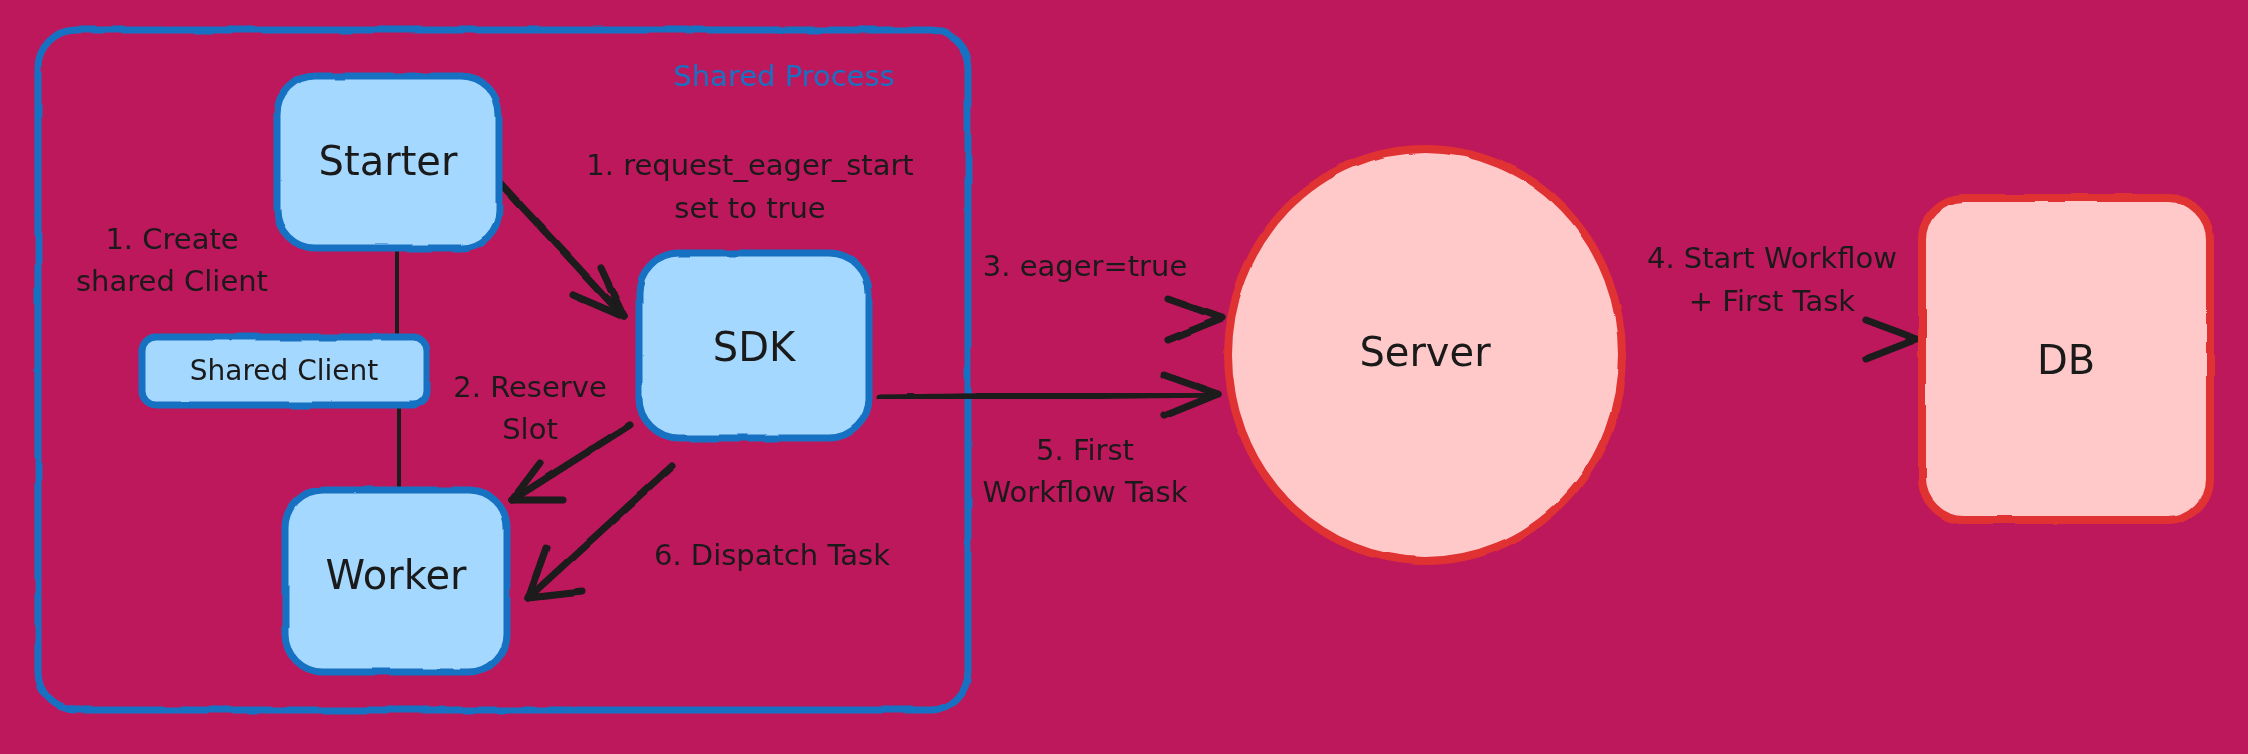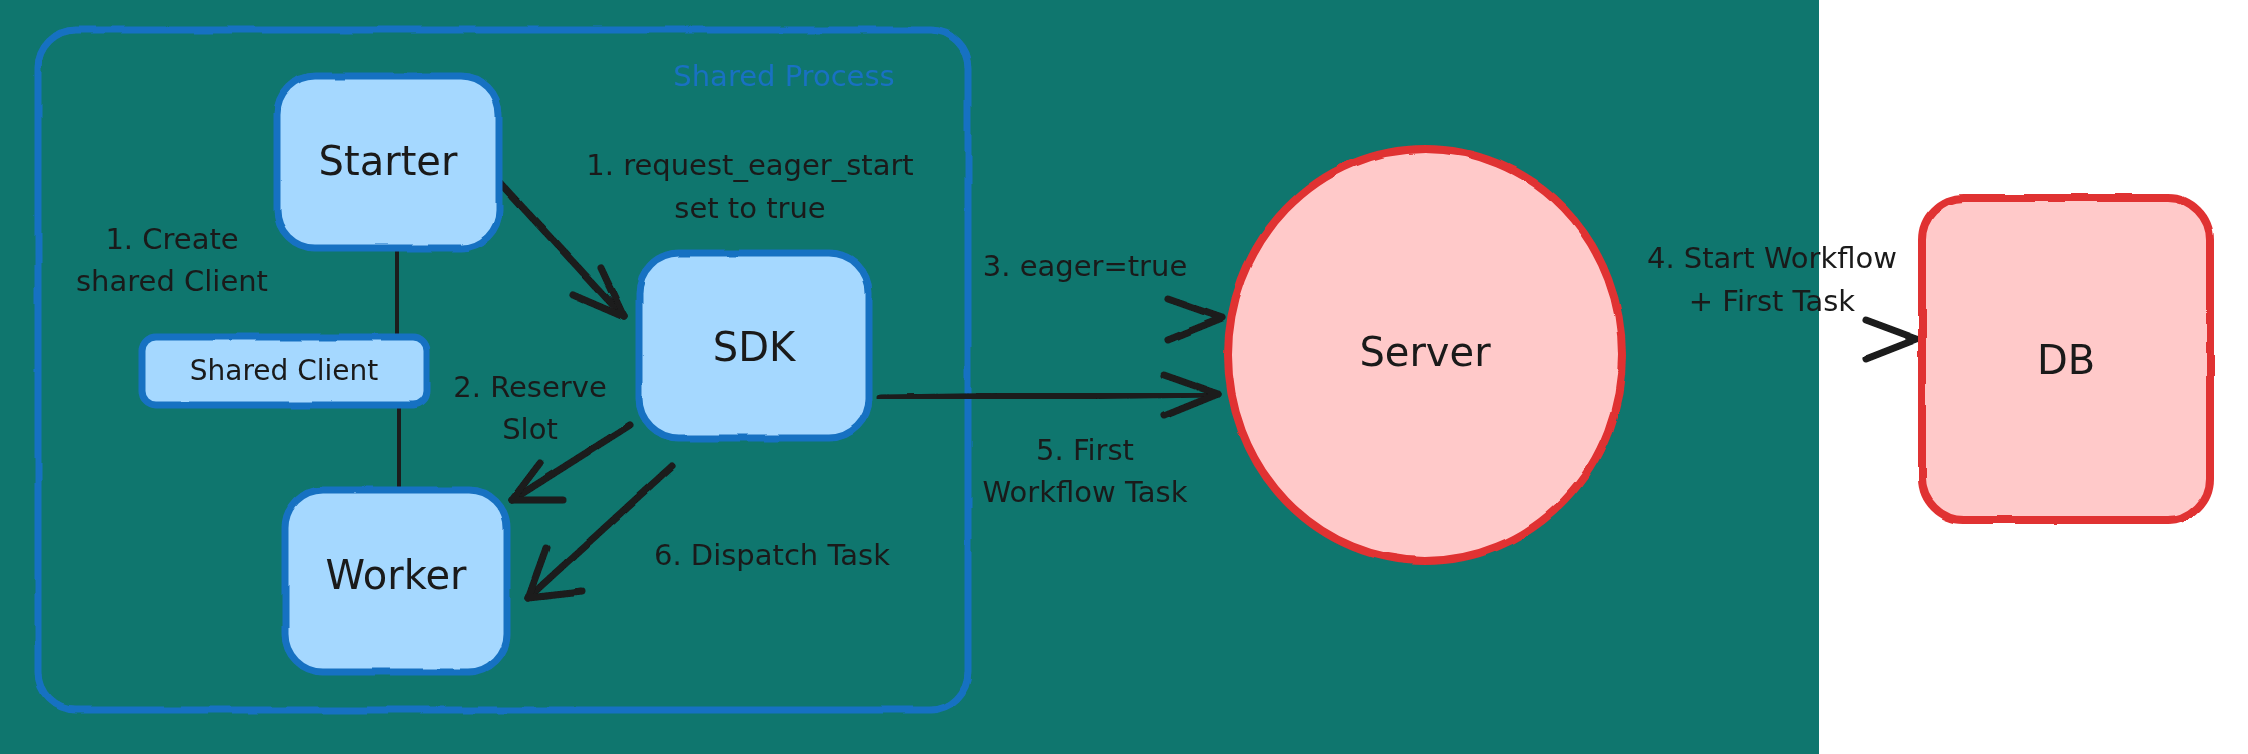--- a/index.html
+++ b/index.html
@@ -8,23 +8,23 @@
     background: #ffffff;
   }
   body {
     width: 2248px;
     height: 754px;
     font-family: "DejaVu Sans", sans-serif;
     overflow: hidden;
   }
   #canvas {
     position: relative;
-    width: 1819px;
+    width: 2248px;
     height: 754px;
-    background: #0f766e;
+    background: #be185d;
   }
   svg#diagram {
     position: absolute;
     left: 0;
     top: 0;
     width: 2248px;
     height: 754px;
   }
   .node-label {
     font-family: "DejaVu Sans", sans-serif;

